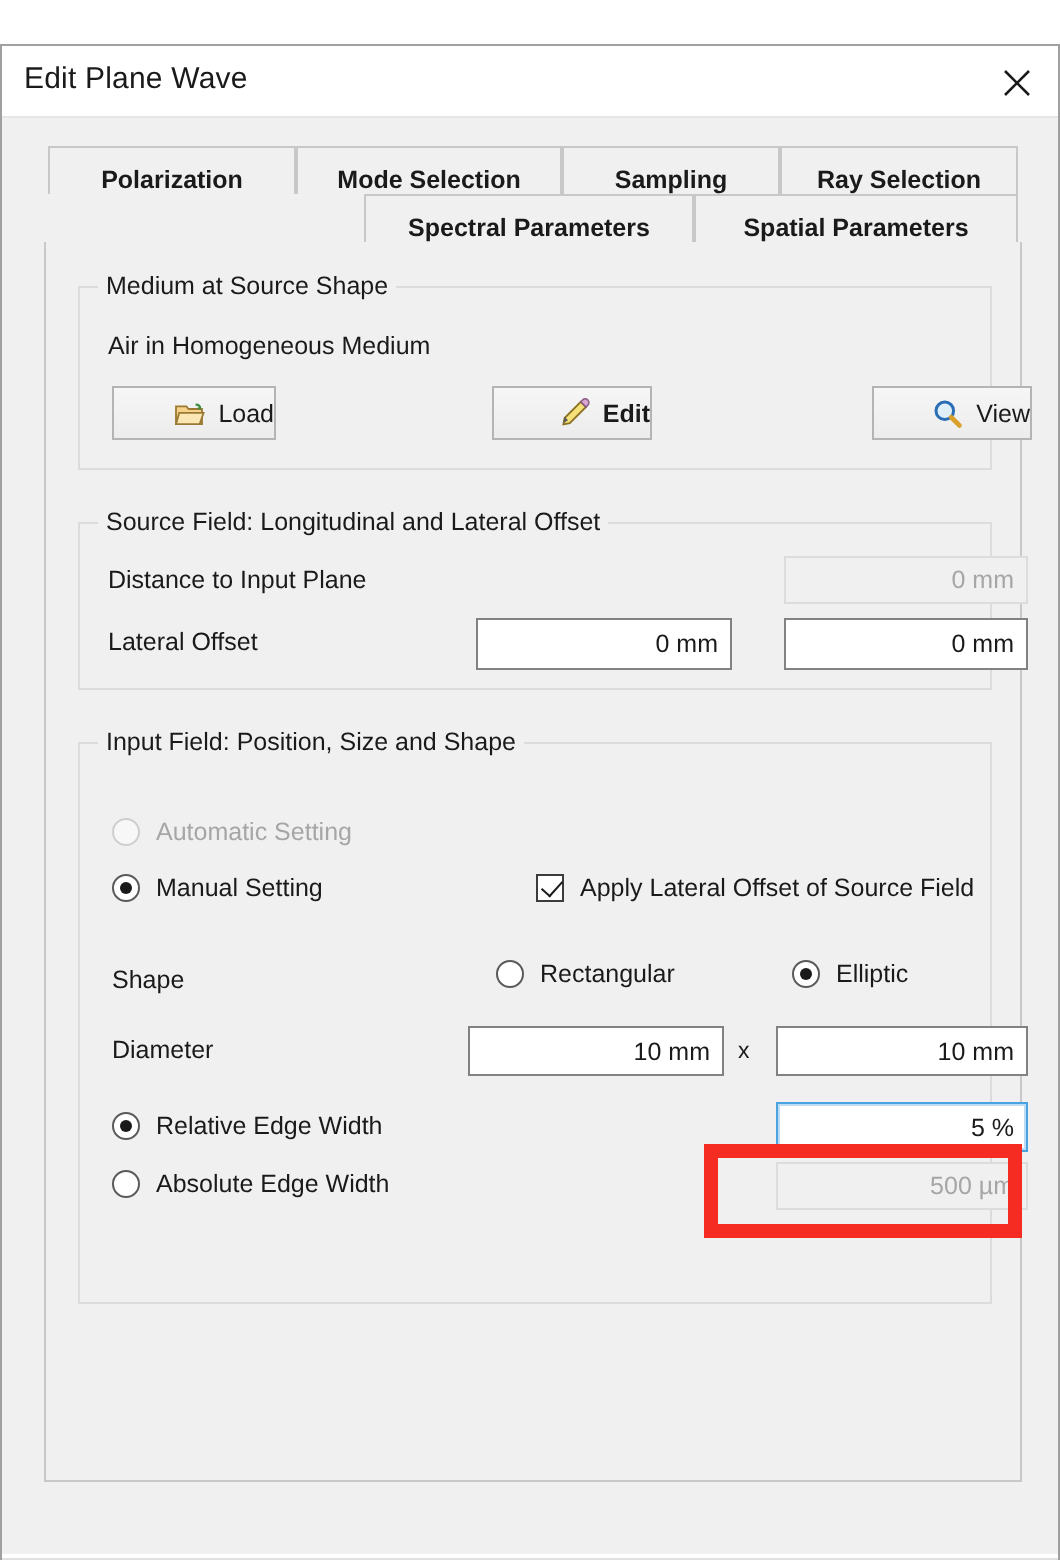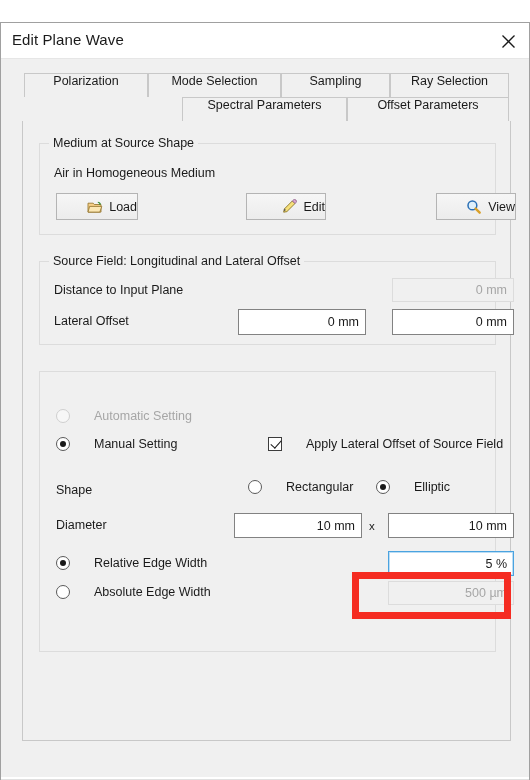--- a/index.html
+++ b/index.html
@@ -53,24 +53,25 @@
     width: 485px; height: 48px;
   }
   .tab-row { position: absolute; left: 0; height: 24px; width: 485px; }
   .tab-row.row1 { top: 0; }
   .tab-row.row2 { top: 24px; }
   .tab {
     position: absolute; top: 0; height: 24px;
     background: #f0f0f0;
     border: 1px solid #c8c8c8;
     border-bottom: none;
-    display: flex; align-items: flex-start; justify-content: center;
+    display: flex; align-items: flex-end; justify-content: center;
     font-size: 12.5px; color: #1a1a1a;
     cursor: pointer;
     white-space: nowrap;
+    font-weight: bold;
   }
   .tab.selected {
     background: #ffffff;
     border-color: #c8c8c8;
     z-index: 5;
     height: 25px;
   }
   .tab-row.row2 .tab { border-bottom: none; }
 
   
@@ -138,21 +139,21 @@
     cursor: default;
   }
   .field.focused {
     border: 1px solid #4aa3e0;
     box-shadow: inset 0 0 0 1px #bcddf4;
   }
 
   
   .radio-wrap, .check-wrap {
     position: absolute;
-    display: flex; align-items: center; gap: 24px;
+    display: flex; align-items: center; gap: 8px;
     font-size: 12.5px; color: #1a1a1a;
     cursor: pointer; white-space: nowrap;
   }
   .radio-wrap.disabled, .check-wrap.disabled { color: #a6a6a6; cursor: default; }
   .radio {
     width: 14px; height: 14px; flex: 0 0 14px;
     border-radius: 50%;
     border: 1px solid #5a5a5a;
     background: #ffffff;
     position: relative;
@@ -231,21 +232,21 @@
         </div>
         <div class="tab" style="left:366px; width:119px;">
           <span>Ray Selection</span>
         </div>
       </div>
       <div class="tab-row row2">
         <div class="tab" style="left:158px; width:165px;">
           <span>Spectral Parameters</span>
         </div>
         <div class="tab" style="left:323px; width:162px;">
-          <span>Offset Parameters</span>
+          <span>Spatial Parameters</span>
         </div>
       </div>
     </div>
 
     <div id="tab-panel">
 
       <div class="group" style="left:16px; top:22px; width:457px; height:92px;">
         <div class="group-title">Medium at Source Shape</div>
 
         <div class="static-text" style="left:14px; top:22px;">Air in Homogeneous Medium</div>
@@ -255,21 +256,21 @@
             <svg width="16" height="16" viewBox="0 0 16 16">
               <path d="M1 4.2h5.2l1.1 1.3H14v7.6H1z" fill="#f7d089" stroke="#9a7a33" stroke-width="0.9"></path>
               <path d="M2.6 7.4h12.2l-2 5.7H1z" fill="#fbe7b4" stroke="#9a7a33" stroke-width="0.9"></path>
               <path d="M10.8 3.3c1.4 0 2.3.8 2.3 2.1" fill="none" stroke="#3e8f3e" stroke-width="1.1"></path>
               <path d="M13.6 4.1l-.5 1.9-1.5-1z" fill="#3e8f3e"></path>
             </svg>
           </span>
           <span>Load</span>
         </div>
 
-        <div class="btn" style="left:206px; top:49px; width:80px; height:27px;">
+        <div class="btn" style="left:206px; top:49px; width:80px; height:27px;font-weight:bold;">
           <span class="btn-icon">
             <svg width="16" height="16" viewBox="0 0 16 16">
               <path d="M11.4 1.9l2.6 2.6-8.1 8.1-3.2.6.6-3.2z" fill="#f6e07a" stroke="#8a7320" stroke-width="0.9"></path>
               <path d="M11.4 1.9l2.6 2.6 .9-.9a1.3 1.3 0 0 0-2.6-2.6z" fill="#d8a6d0" stroke="#8a5c84" stroke-width="0.8"></path>
               <path d="M2.7 12.6l.6-3.2 1.7 1.7z" fill="#5a5a5a"></path>
             </svg>
           </span>
           <span>Edit</span>
         </div>
 
@@ -295,20 +296,21 @@
         <div class="static-text" style="left:14px; top:52px;">Lateral Offset</div>
         <div class="field" style="left:198px; top:47px; width:128px; height:26px;">
           <span>0 mm</span>
         </div>
         <div class="field" style="left:352px; top:47px; width:122px; height:26px;">
           <span>0 mm</span>
         </div>
       </div>
 
       <div class="group" style="left:16px; top:250px; width:457px; height:281px;">
+        <div class="group-title">Input Field: Position, Size and Shape</div>
 
         <div class="radio-wrap disabled" style="left:16px; top:37px;">
           <span class="radio"></span>
           <span>Automatic Setting</span>
         </div>
 
         <div class="radio-wrap" style="left:16px; top:65px;">
           <span class="radio checked"></span>
           <span>Manual Setting</span>
         </div>
@@ -318,21 +320,21 @@
           <span>Apply Lateral Offset of Source Field</span>
         </div>
 
         <div class="static-text" style="left:16px; top:111px;">Shape</div>
 
         <div class="radio-wrap" style="left:208px; top:108px;text-align:center;">
           <span class="radio"></span>
           <span>Rectangular</span>
         </div>
 
-        <div class="radio-wrap" style="left:336px; top:108px;">
+        <div class="radio-wrap" style="left:356px; top:108px;">
           <span class="radio checked"></span>
           <span>Elliptic</span>
         </div>
 
         <div class="static-text" style="left:16px; top:146px;text-align:right;">Diameter</div>
         <div class="field" style="left:194px; top:141px; width:128px; height:25px;">
           <span>10 mm</span>
         </div>
         <div class="sep-x" style="left:329px; top:148px;">x</div>
         <div class="field" style="left:348px; top:141px; width:126px; height:25px;">

